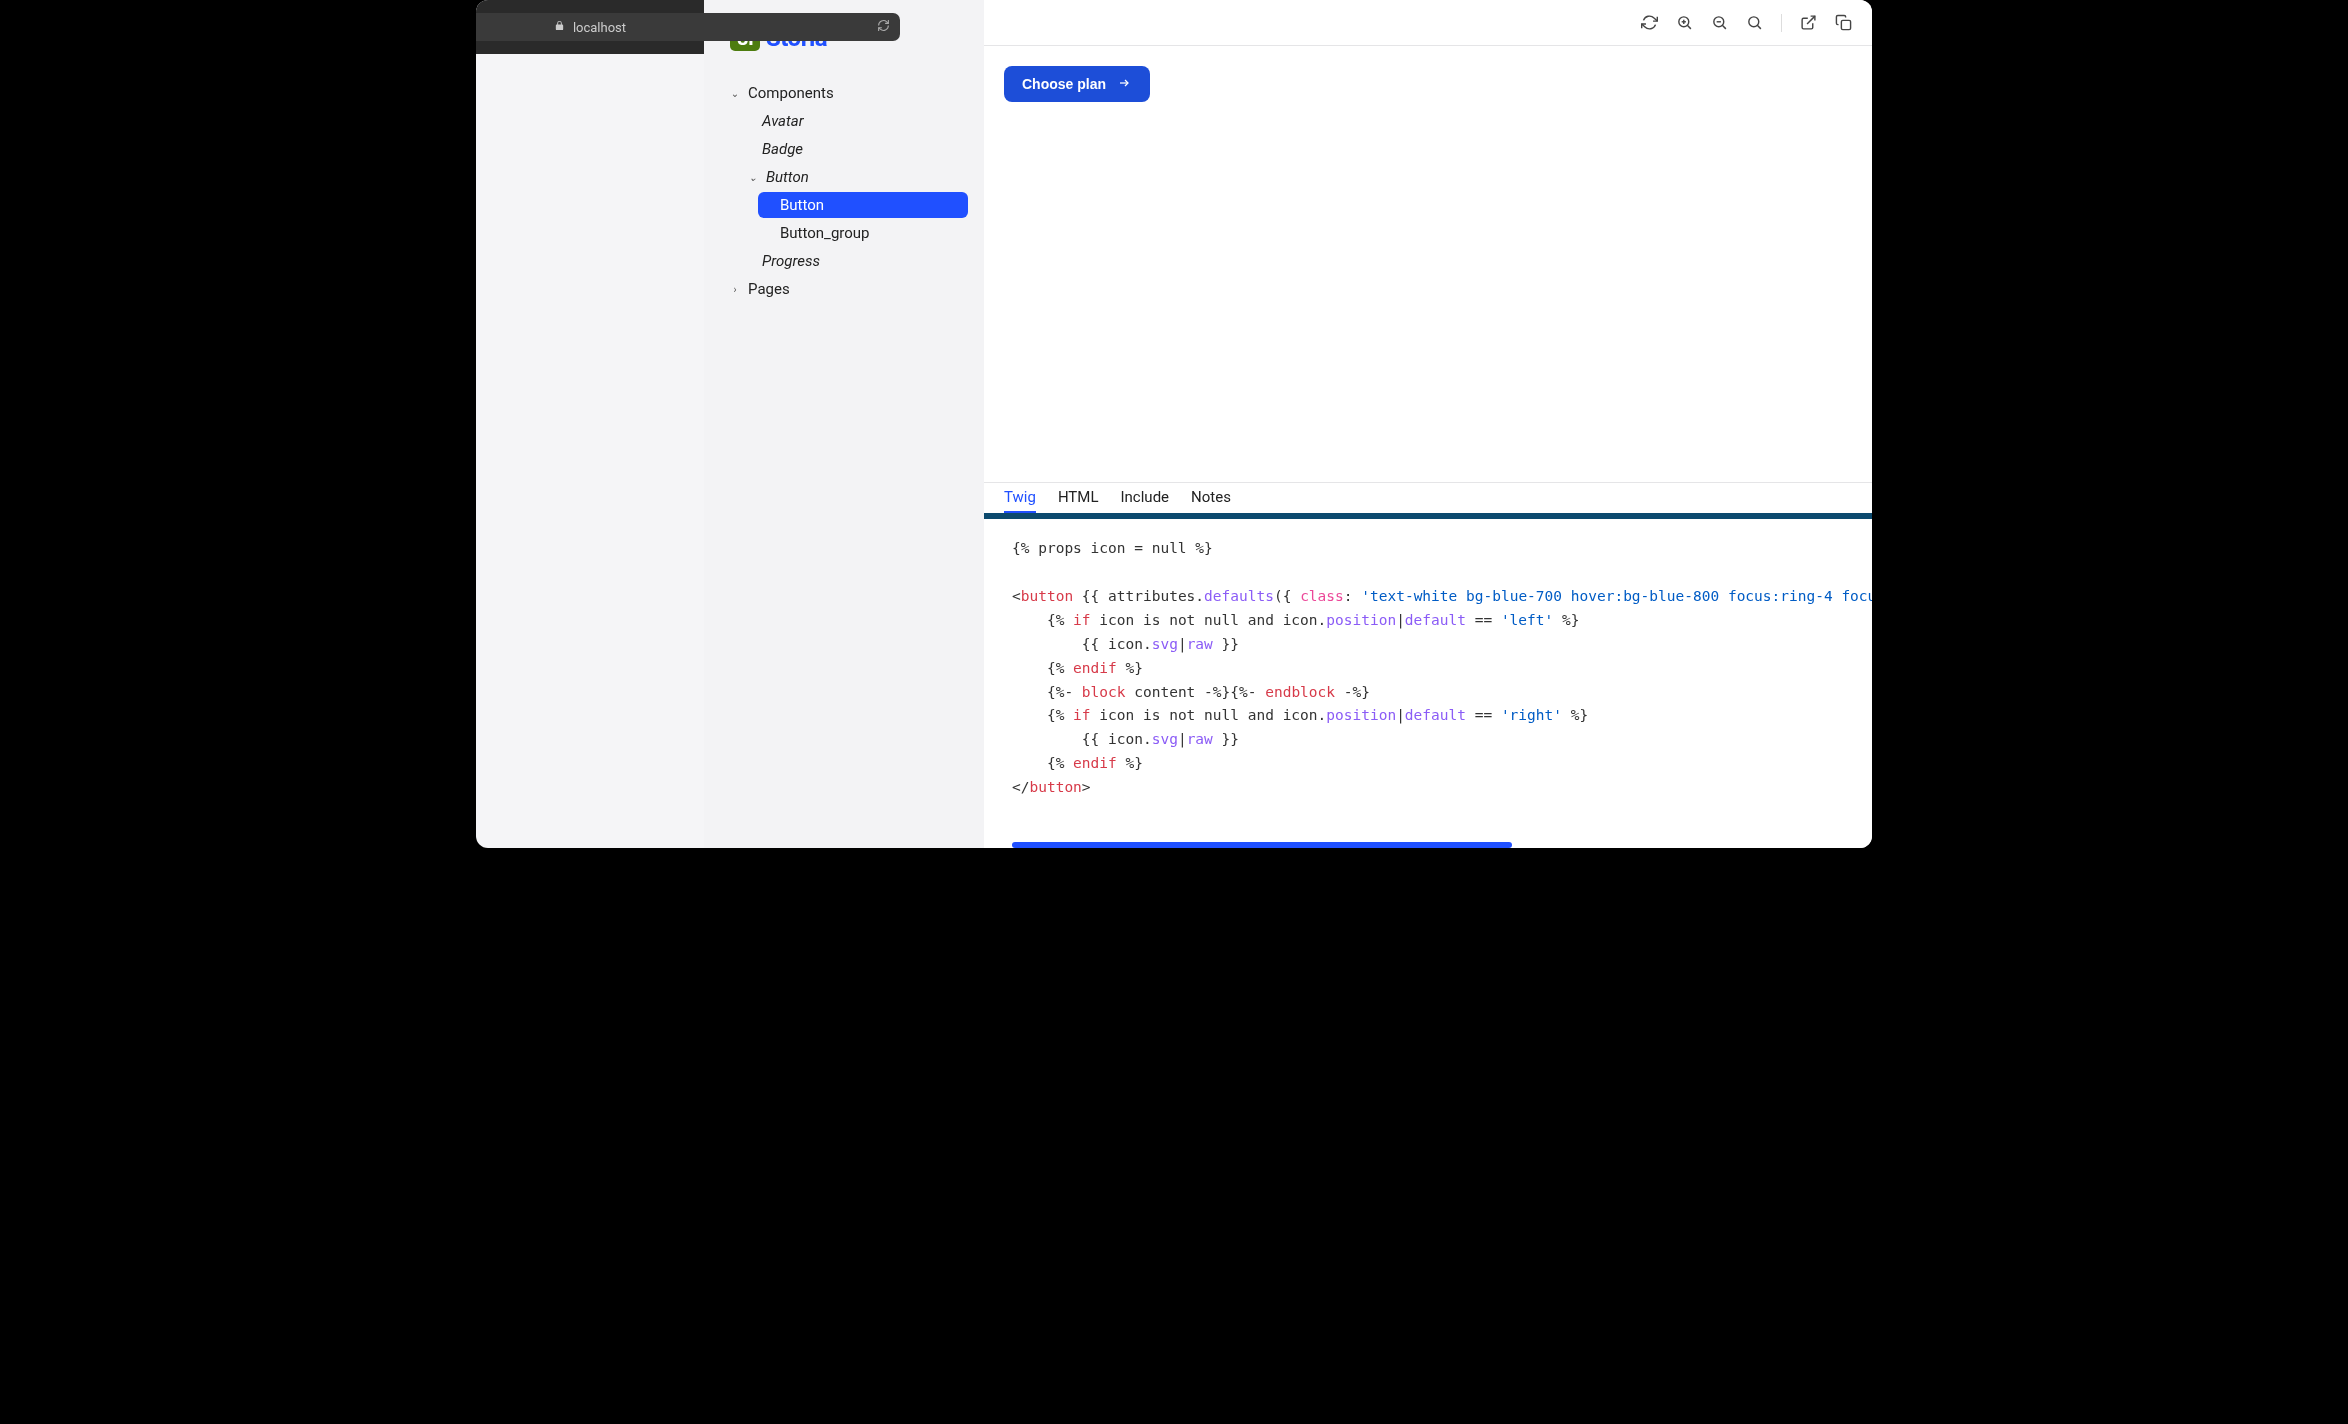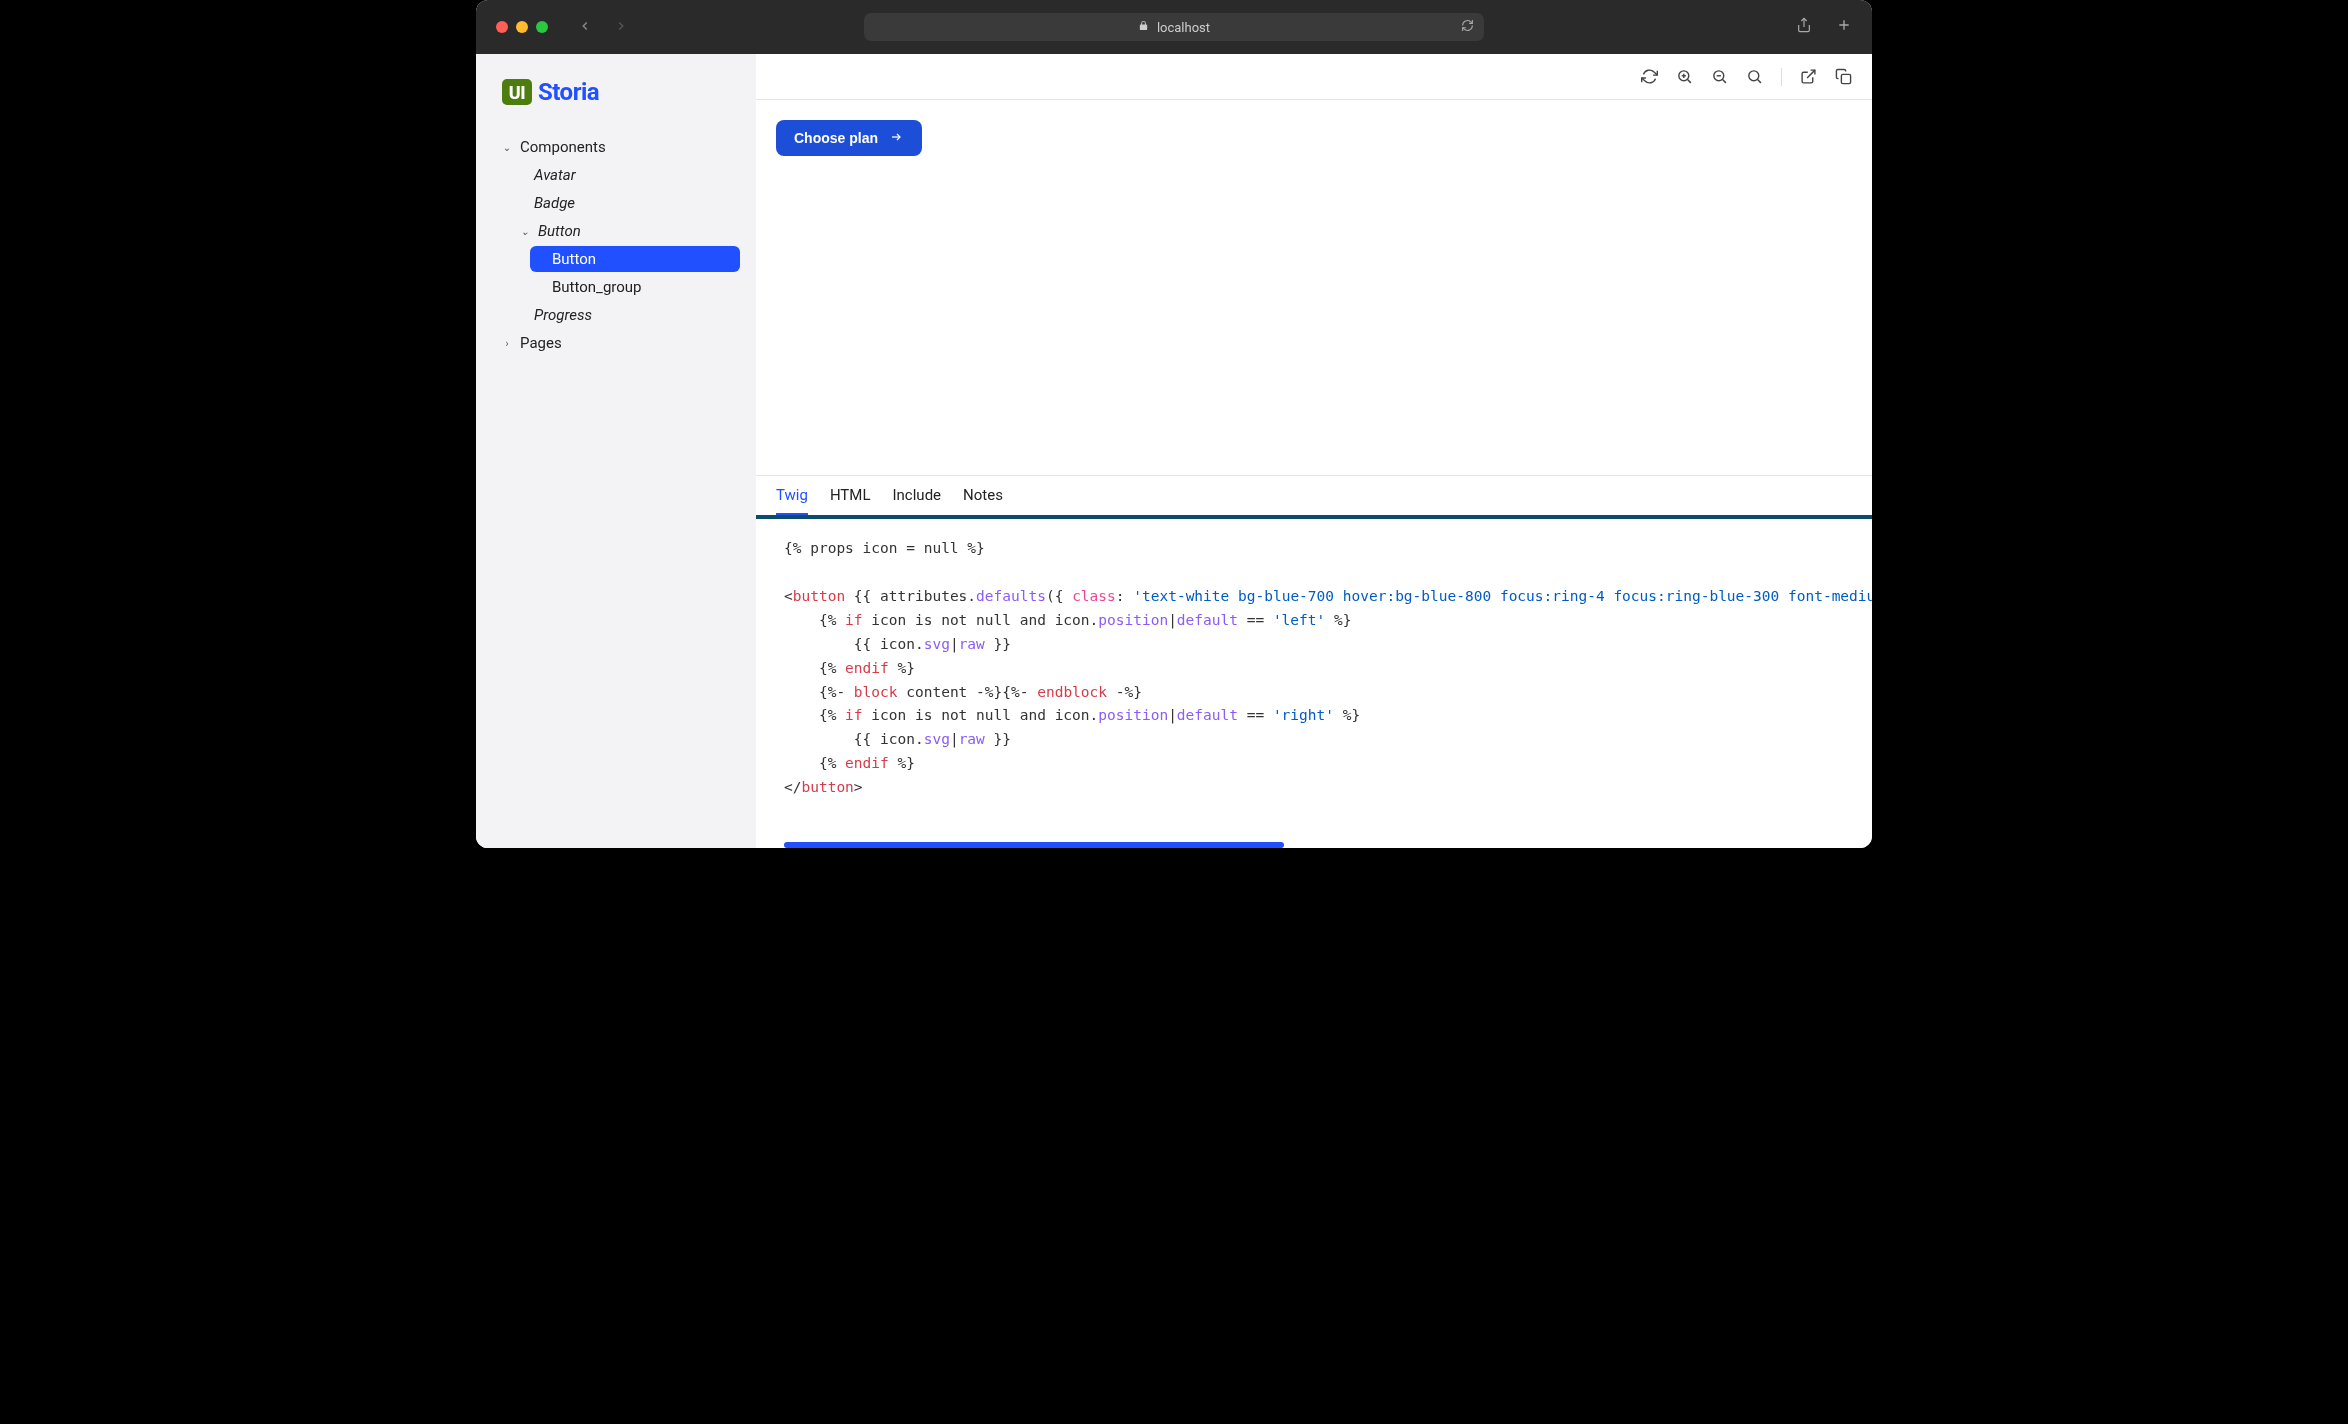--- a/index.html
+++ b/index.html
@@ -6,21 +6,21 @@
     body { font-family: -apple-system, BlinkMacSystemFont, "Segoe UI", Roboto, sans-serif; background: #000; }
     
     .window {
       width: 1396px;
       height: 848px;
       margin: 0 auto;
       background: #f5f5f7;
       border-radius: 12px;
       overflow: hidden;
       display: flex;
-      flex-direction: column;
+      flex-direction: row;
     }
     
     
     .titlebar {
       height: 54px;
       background: #2a2a2a;
       display: flex;
       align-items: center;
       padding: 0 20px;
       position: relative;
@@ -162,24 +162,24 @@
       font-weight: 700;
       display: inline-flex;
       align-items: center;
       gap: 10px;
       cursor: pointer;
     }
     
     
     .code-tabs-bar {
       border-top: 1px solid #e5e5e7;
-      border-bottom: 4px solid #0c4a6e;
+      border-bottom: 6px solid #0c4a6e;
       display: flex;
       padding: 0 20px;
-      height: 44px;
+      height: 37px;
     }
     .code-tab {
       display: flex;
       align-items: center;
       font-size: 15px;
       color: #222;
       cursor: pointer;
       margin-right: 22px;
       border-bottom: 2px solid transparent;
     }

